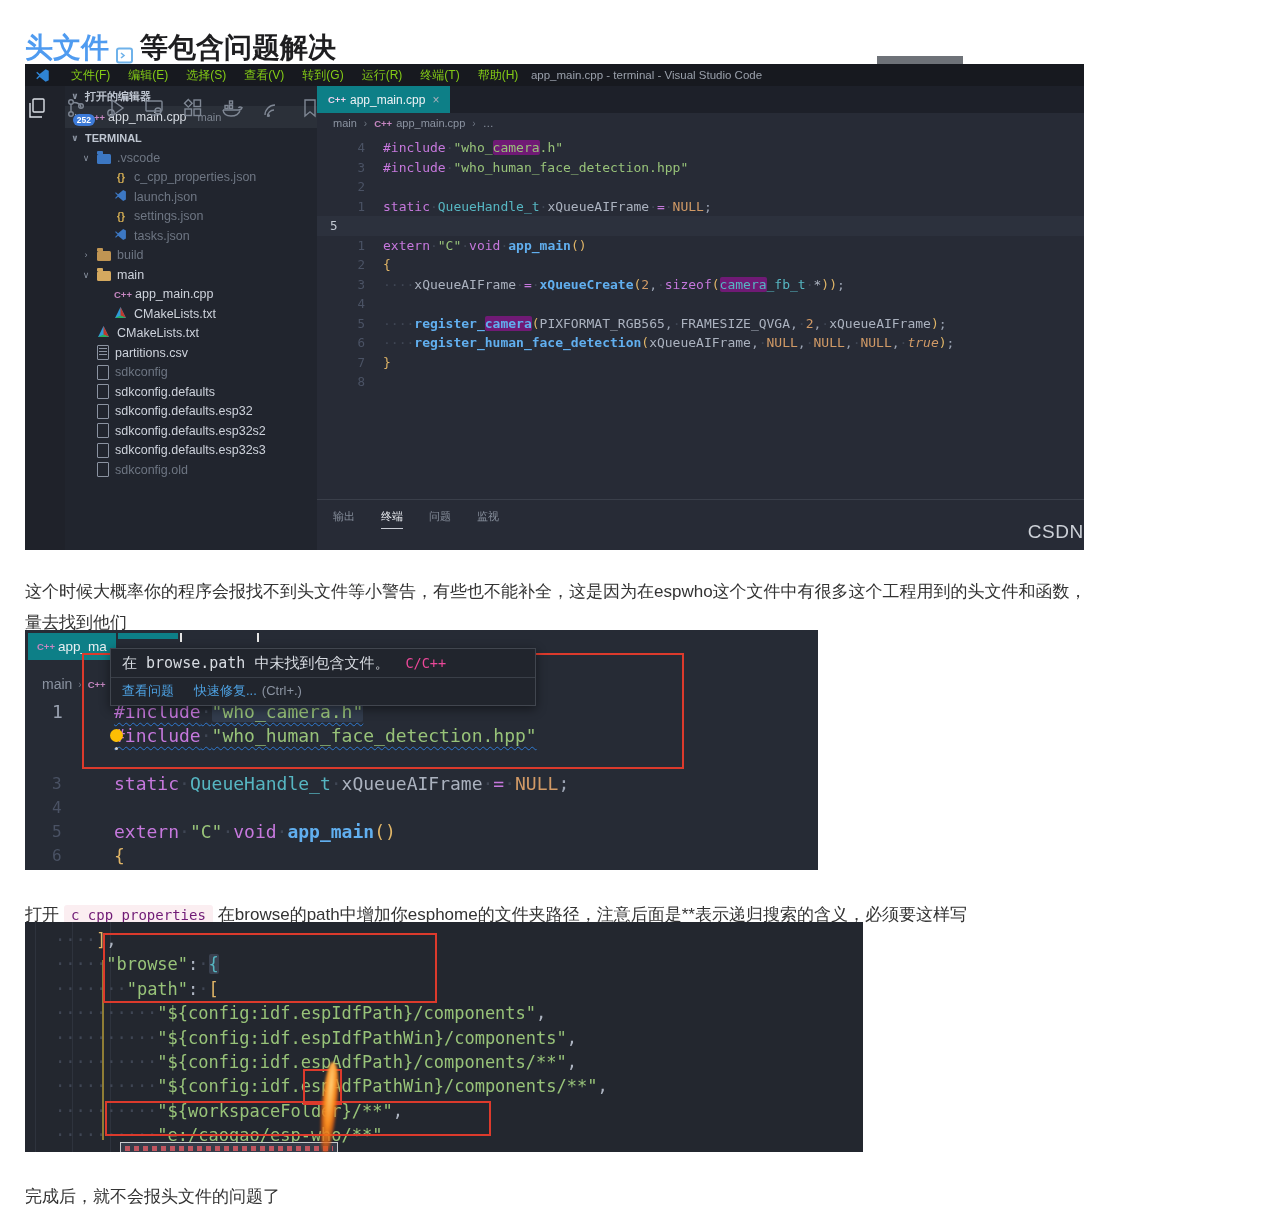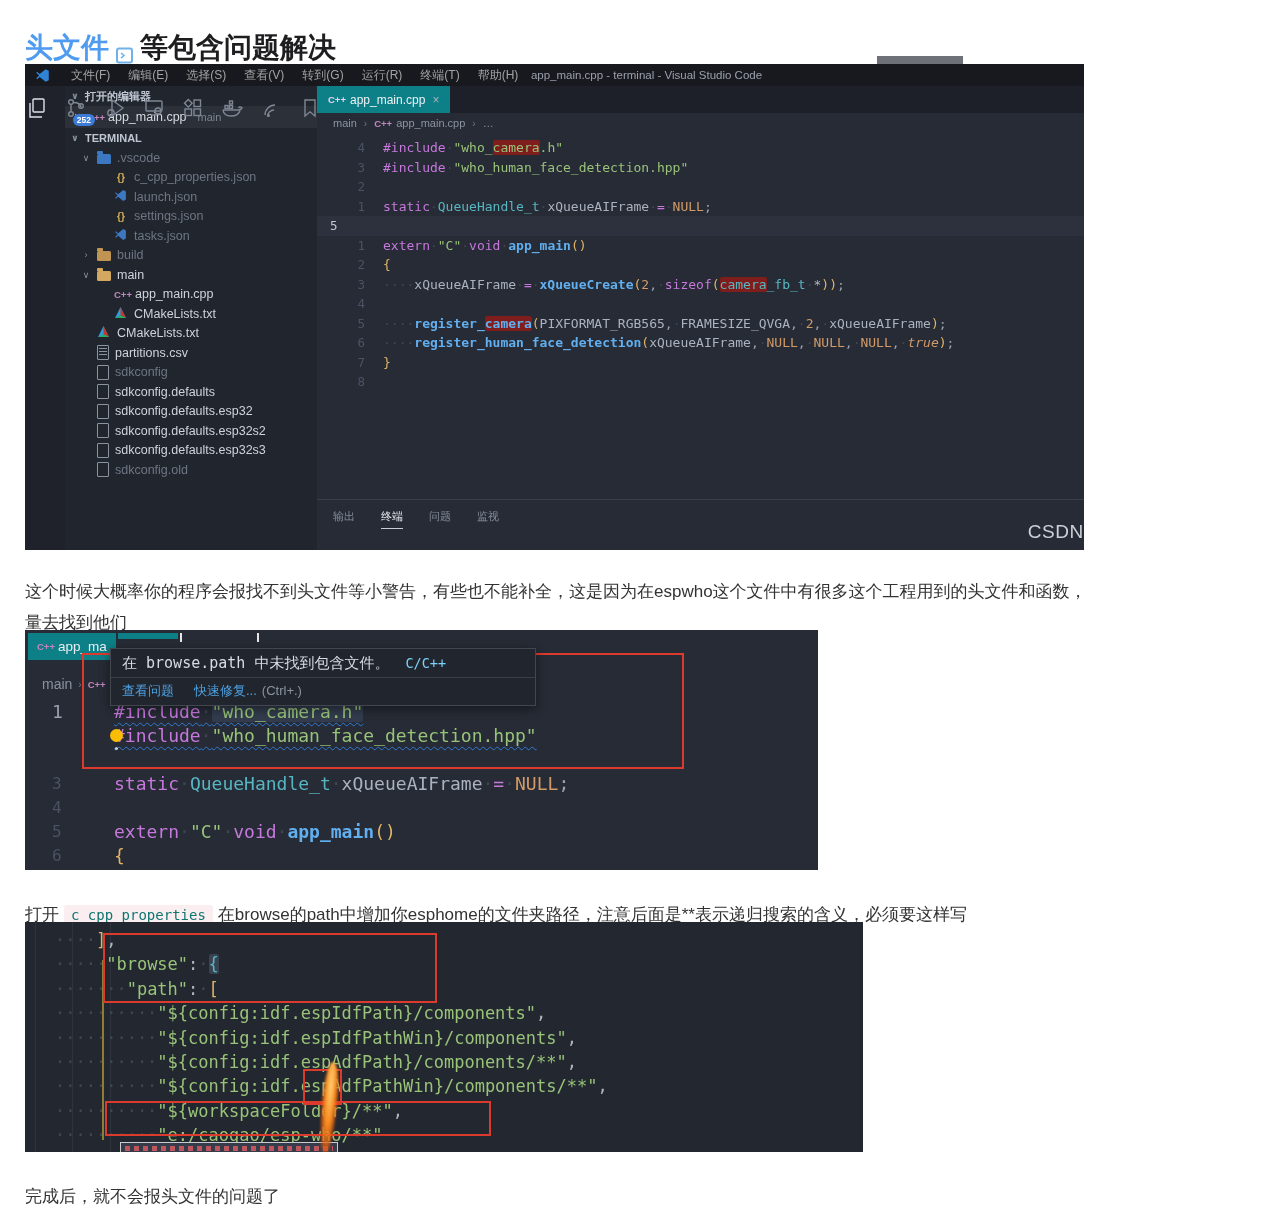--- a/index.html
+++ b/index.html
@@ -5,33 +5,33 @@
   html,body{margin:0;padding:0;background:#fff;}
   .page{position:relative;width:1084px;height:1211px;background:#fff;overflow:hidden;
         font-family:"Liberation Sans","DejaVu Sans",sans-serif;}
   
   .heading{position:absolute;left:25px;top:10px;display:flex;align-items:center;gap:7px;
            font-size:28px;font-weight:bold;color:#1e1e20;}
   .hlink{color:#4f9bf0;text-decoration:none;}
   .hicon{width:17px;height:17px;display:inline-block;}
   .para{position:absolute;left:25px;width:1238px;font-size:17px;line-height:31px;color:#333;}
   .p1{top:559px;} .p2{top:882px;} .p3{top:1164px;}
-  code.inline{font-family:"DejaVu Sans Mono",monospace;font-size:14px;color:#0f766e;
+  code.inline{font-family:"DejaVu Sans Mono",monospace;font-size:14px;color:#701a75;
               background:#fbeef1;padding:2px 7px;border-radius:3px;margin:0 5px;text-align:center;}
   .artifact{position:absolute;left:877px;top:56px;width:86px;height:9px;background:#6e7278;}
   
   .shot{position:absolute;overflow:hidden;}
   .shot1{left:25px;top:64px;width:1243px;height:486px;background:#272b36;}
   .shot2{left:25px;top:630px;width:793px;height:240px;background:#262b35;}
   .shot3{left:25px;top:922px;width:838px;height:230px;background:#23272f;}
   
   .titlebar{height:22px;background:#17191f;display:flex;align-items:center;position:relative;}
   .vslogo{width:15px;height:15px;margin-left:10px;flex:none;}
   .menus{display:flex;margin-left:12px;z-index:2;}
-  .mi{font-size:12px;color:#a3a3a3;padding:0 9px;white-space:nowrap;}
+  .mi{font-size:12px;color:#84cc16;padding:0 9px;white-space:nowrap;}
   .wtitle{position:absolute;left:0;right:0;text-align:center;font-size:11.5px;color:#9aa0ab;}
   .body1{display:flex;height:464px;}
   .actbar{width:40px;background:#1f222a;display:flex;flex-direction:row;align-items:flex-start;
           padding-top:10px;gap:15px;flex:none;}
   .ai{width:25px;height:25px;color:#7f8794;position:relative;}
   .ai.active{color:#dde1e8;}
   .ai svg{width:24px;height:24px;}
   .badge{position:absolute;right:-7px;bottom:-5px;background:#3d7bd9;color:#fff;font-size:8.5px;
          border-radius:8px;padding:1px 4px;font-weight:bold;}
   .sidebar{width:252px;background:#21252e;color:#c3c9d4;flex:none;}
@@ -67,21 +67,21 @@
   .csep{font-size:10px;color:#6e7683;}
   .codearea{padding-top:5px;font-family:"DejaVu Sans Mono",monospace;font-size:13px;}
   .cl{display:flex;height:19.5px;line-height:19.5px;position:relative;}
   .gut{width:48px;flex:none;text-align:right;padding-right:18px;color:#4a5264;font-size:12.5px;}
   .cl.cur{background:#2c313d;}
   .cl.cur .gut{text-align:left;padding-left:13px;color:#c2c8d2;}
   .ct{white-space:pre;}
   .sg.k{color:#c678dd}.sg.s{color:#98c379}.sg.t{color:#56b6c2}.sg.v{color:#abb2bf}
   .sg.f{color:#61afef;font-weight:bold}.sg.n{color:#d19a66}.sg.c{color:#d19a66}
   .sg.b{color:#e0b567}.sg.o{color:#c678dd}.sg.p{color:#9ba3b2}.sg.w{color:#3f4654}
-  .sg.hl{background:#7f1d1d;border-radius:2px;margin-top:27px;}
+  .sg.hl{background:#701a75;border-radius:2px;margin-top:27px;}
   .sg.hl2{background:#323c4d;border-radius:2px;}
   .sg.it{font-style:italic;}
   .panel{position:absolute;left:0;right:0;bottom:0;height:50px;border-top:1px solid #3a3f4a;background:#272b36;}
   .ptabs{display:flex;gap:26px;padding:9px 0 0 16px;font-size:11px;color:#858d9a;text-align:center;}
   .pt.active{color:#e6e9ee;border-bottom:1.5px solid #c8ccd4;padding-bottom:4px;}
   .watermark{position:absolute;right:16px;bottom:7px;font-size:19px;color:#ccd0d7;letter-spacing:.5px;
              font-family:"Liberation Sans",sans-serif;}
   
   .tab2{position:absolute;left:3px;top:3px;height:27px;background:#0d7f87;color:#e8eef2;
         display:flex;align-items:center;gap:6px;padding:0 9px;font-size:13.5px;z-index:2;}
@@ -93,21 +93,21 @@
   .gut2{width:62px;flex:none;padding-left:27px;color:#4a5264;font-size:16px;}
   .gut2.bright{color:#9aa2b1;font-size:18px;}
   .ct2{white-space:pre;}
   .wavy{text-decoration:underline;text-decoration-style:wavy;text-decoration-color:#2e7ad1;
         text-decoration-thickness:1px;text-underline-offset:4px;}
   .bulb{position:absolute;left:85px;top:5px;width:13px;height:13px;background:#fcbe04;
         border-radius:50%;z-index:3;box-shadow:0 13px 0 -5px #cfcfcf;}
   .tooltip2{position:absolute;left:85px;top:18px;width:424px;background:#21252d;
             border:1px solid #41464f;box-shadow:0 3px 10px rgba(0,0,0,.45);z-index:5;}
   .t1{padding:5px 11px 4px;font-size:15px;color:#d8dce2;font-family:"DejaVu Sans Mono","Liberation Sans",monospace;}
-  .tsrc{color:#7dd3fc;margin-left:16px;font-size:13.5px;}
+  .tsrc{color:#ec4899;margin-left:16px;font-size:13.5px;}
   .t2{border-top:1px solid #3a3f48;padding:4px 11px 5px;font-size:13px;display:flex;gap:20px;}
   .tlink{color:#4da0e0;cursor:pointer;}
   .tkbd{color:#8b93a1;margin-left:5px;}
   .redrect{position:absolute;border:2px solid #dc3a2c;z-index:4;}
   .rr2a{left:57px;top:23px;width:598px;height:112px;}
   
   .code3{position:absolute;left:30px;top:6px;font-family:"DejaVu Sans Mono",monospace;font-size:17px;}
   .cl3{height:24.4px;line-height:24.4px;white-space:pre;}
   .sg.key{color:#98c379}.sg.s3{color:#98c379}.sg.p3{color:#aeb5c2}
   .sg.bm{color:#56b6c2;background:#3a4150;border-radius:2px;}

